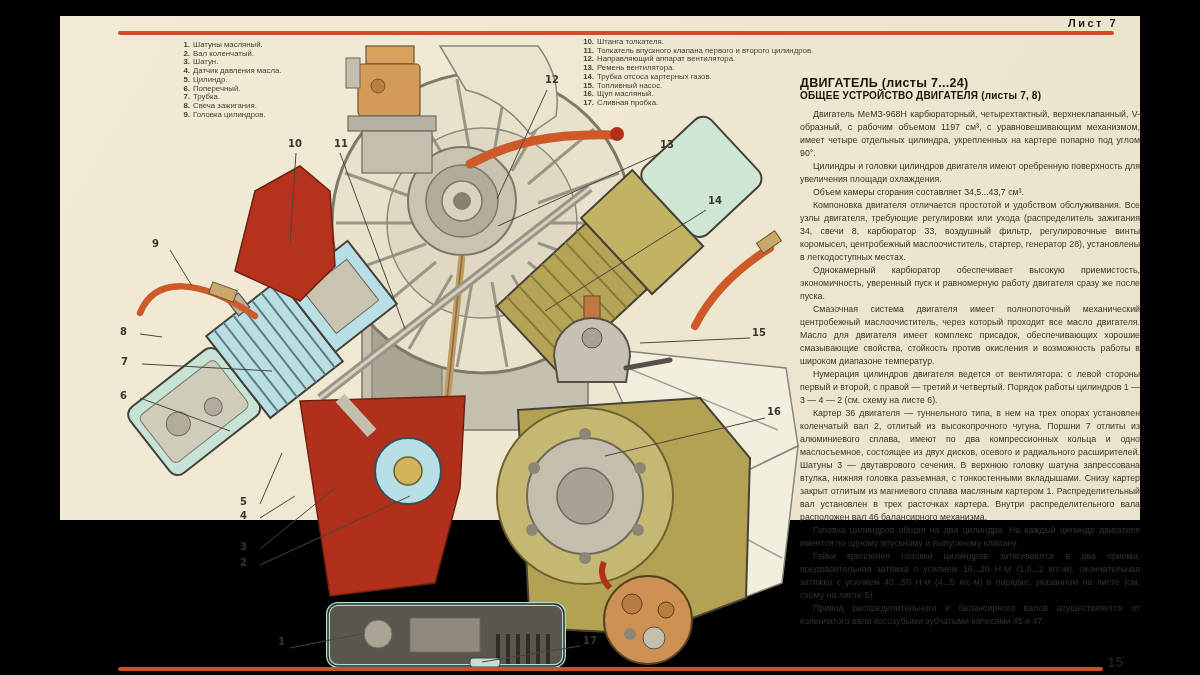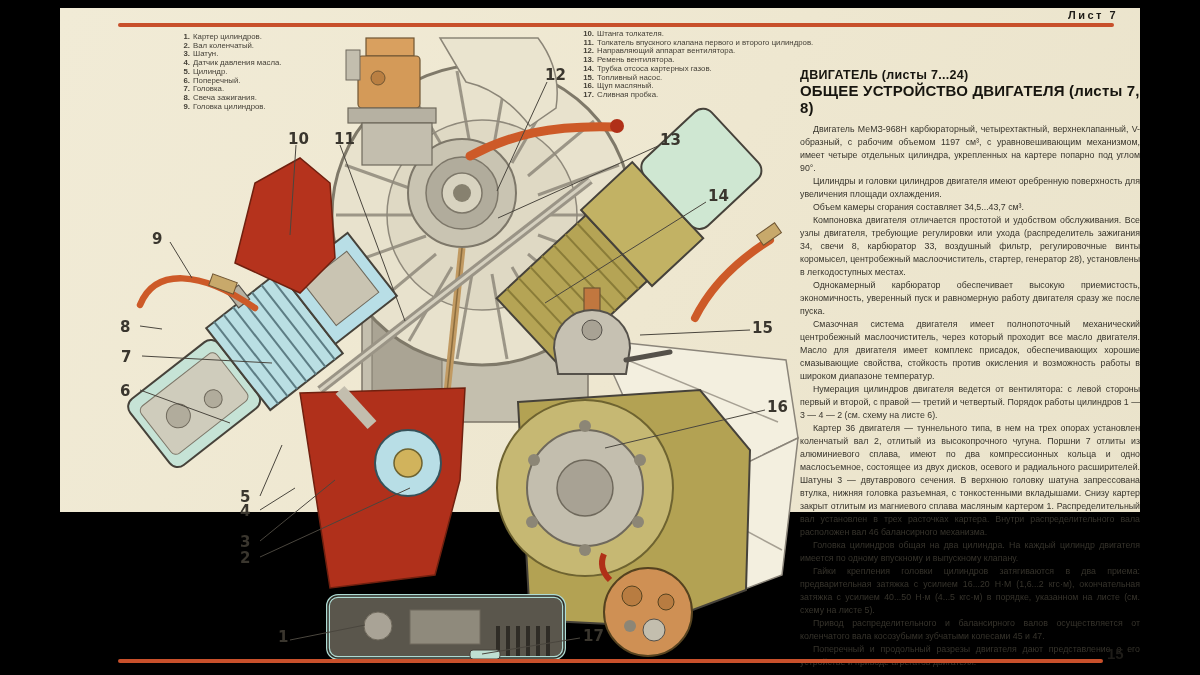--- a/index.html
+++ b/index.html
@@ -2,59 +2,59 @@
 <html><head>
 <meta charset="utf-8">
 <style>
   * { margin:0; padding:0; box-sizing:border-box; }
   html,body { width:1200px; height:675px; overflow:hidden; background:#000; }
   body { font-family:"Liberation Sans", sans-serif; color:#2e2b25; }
   .stage { position:relative; width:1200px; height:675px; background:#000; }
   .bar { position:absolute; top:0; height:675px; background:#000; }
   .bar.left { left:0; width:60px; }
   .bar.right { left:1140px; width:60px; }
-  .page { position:absolute; left:60px; top:8px; width:1080px; height:504px;
+  .page { position:absolute; left:60px; top:16px; width:1080px; height:504px;
           background:#efe8d2;
           background:linear-gradient(120deg,#f1ebd6 0%,#eee7d0 55%,#eae3cb 100%); }
   .rule { position:absolute; background:#c8502b; height:4px; border-radius:2px; }
   .rule.top { left:58px; top:15px; width:996px; }
   .rule.bottom { left:58px; top:651px; width:985px; }
   .sheet-label { position:absolute; left:1008px; top:1px; font-size:11px; font-weight:bold;
                  letter-spacing:2.5px; color:#1e1c18; }
   .page-number { position:absolute; left:1047px; top:637px; font-size:15px; font-weight:bold; color:#1e1c18; }
 
   .legend { position:absolute; list-style:none; }
   .legend-left  { left:118px; top:25px;  width:250px; }
   .legend-right { left:522px; top:22px;  width:232px; }
   .legend li { display:flex; font-size:7.8px; line-height:8.7px; color:#433f36; }
   .legend .num { width:15px; font-weight:bold; flex:0 0 15px; text-align:right; padding-right:3px; }
   .legend .txt { flex:1; }
 
   .article { position:absolute; left:740px; top:60px; width:340px; }
   .article h1 { font-size:12.5px; font-weight:bold; color:#17150f; letter-spacing:.3px; margin-bottom:0; }
-  .article h2 { font-size:15px; font-weight:bold; color:#17150f; letter-spacing:.2px; margin-bottom:7px; }
+  .article h2 { font-size:10px; font-weight:bold; color:#17150f; letter-spacing:.2px; margin-bottom:7px; }
   .article p { font-size:8.8px; line-height:13px; text-align:justify; text-indent:13px; color:#37342c; }
 
   .diagram { position:absolute; left:50px; top:22px; width:700px; height:630px; }
-  .co { position:absolute; font-size:15px; font-weight:bold; color:#3a362e; font-family:"DejaVu Sans", sans-serif; }
+  .co { position:absolute; font-size:10px; font-weight:bold; color:#3a362e; font-family:"DejaVu Sans", sans-serif; }
 </style>
 </head>
 <body>
 
 <div class="stage">
   <div class="bar left"></div>
 
   <div class="page">
     <div class="rule top"></div>
     <div class="sheet-label">Лист 7</div>
 
     <ol class="legend legend-left">
       <li>
           <span class="num">1.</span>
-          <span class="txt">Картер цилиндров.</span>
+          <span class="txt">Шатуны масляный.</span>
         </li>
       <li>
           <span class="num">2.</span>
           <span class="txt">Вал коленчатый.</span>
         </li>
       <li>
           <span class="num">3.</span>
           <span class="txt">Шатун.</span>
         </li>
       <li>
@@ -64,21 +64,21 @@
       <li>
           <span class="num">5.</span>
           <span class="txt">Цилиндр.</span>
         </li>
       <li>
           <span class="num">6.</span>
           <span class="txt">Поперечный.</span>
         </li>
       <li>
           <span class="num">7.</span>
-          <span class="txt">Головка.</span>
+          <span class="txt">Трубка.</span>
         </li>
       <li>
           <span class="num">8.</span>
           <span class="txt">Свеча зажигания.</span>
         </li>
       <li>
           <span class="num">9.</span>
           <span class="txt">Головка цилиндров.</span>
         </li>
     </ol>
@@ -321,21 +321,20 @@
       <p>Цилиндры и головки цилиндров двигателя имеют оребренную поверхность для увеличения площади охлаждения.</p>
       <p>Объем камеры сгорания составляет 34,5...43,7 см³.</p>
       <p>Компоновка двигателя отличается простотой и удобством обслуживания. Все узлы двигателя, требующие регулировки или ухода (распределитель зажигания 34, свечи 8, карбюратор 33, воздушный фильтр, регулировочные винты коромысел, центробежный маслоочиститель, стартер, генератор 28), установлены в легкодоступных местах.</p>
       <p>Однокамерный карбюратор обеспечивает высокую приемистость, экономичность, уверенный пуск и равномерную работу двигателя сразу же после пуска.</p>
       <p>Смазочная система двигателя имеет полнопоточный механический центробежный маслоочиститель, через который проходит все масло двигателя. Масло для двигателя имеет комплекс присадок, обеспечивающих хорошие смазывающие свойства, стойкость против окисления и возможность работы в широком диапазоне температур.</p>
       <p>Нумерация цилиндров двигателя ведется от вентилятора: с левой стороны первый и второй, с правой — третий и четвертый. Порядок работы цилиндров 1 — 3 — 4 — 2 (см. схему на листе 6).</p>
       <p>Картер 36 двигателя — туннельного типа, в нем на трех опорах установлен коленчатый вал 2, отлитый из высокопрочного чугуна. Поршни 7 отлиты из алюминиевого сплава, имеют по два компрессионных кольца и одно маслосъемное, состоящее из двух дисков, осевого и радиального расширителей. Шатуны 3 — двутаврового сечения. В верхнюю головку шатуна запрессована втулка, нижняя головка разъемная, с тонкостенными вкладышами. Снизу картер закрыт отлитым из магниевого сплава масляным картером 1. Распределительный вал установлен в трех расточках картера. Внутри распределительного вала расположен вал 46 балансирного механизма.</p>
       <p>Головка цилиндров общая на два цилиндра. На каждый цилиндр двигателя имеется по одному впускному и выпускному клапану.</p>
       <p>Гайки крепления головки цилиндров затягиваются в два приема: предварительная затяжка с усилием 16...20 Н·М (1,6...2 кгс·м), окончательная затяжка с усилием 40...50 Н·м (4...5 кгс·м) в порядке, указанном на листе (см. схему на листе 5).</p>
       <p>Привод распределительного и балансирного валов осуществляется от коленчатого вала косозубыми зубчатыми колесами 45 и 47.</p>
-      <p>Поперечный и продольный разрезы двигателя дают представление о его устройстве и приводе агрегатов двигателя.</p>
     </div>
 
     <div class="rule bottom"></div>
     <div class="page-number">15</div>
   </div>
 
   <div class="bar right"></div>
 </div>
 
 </body></html>

